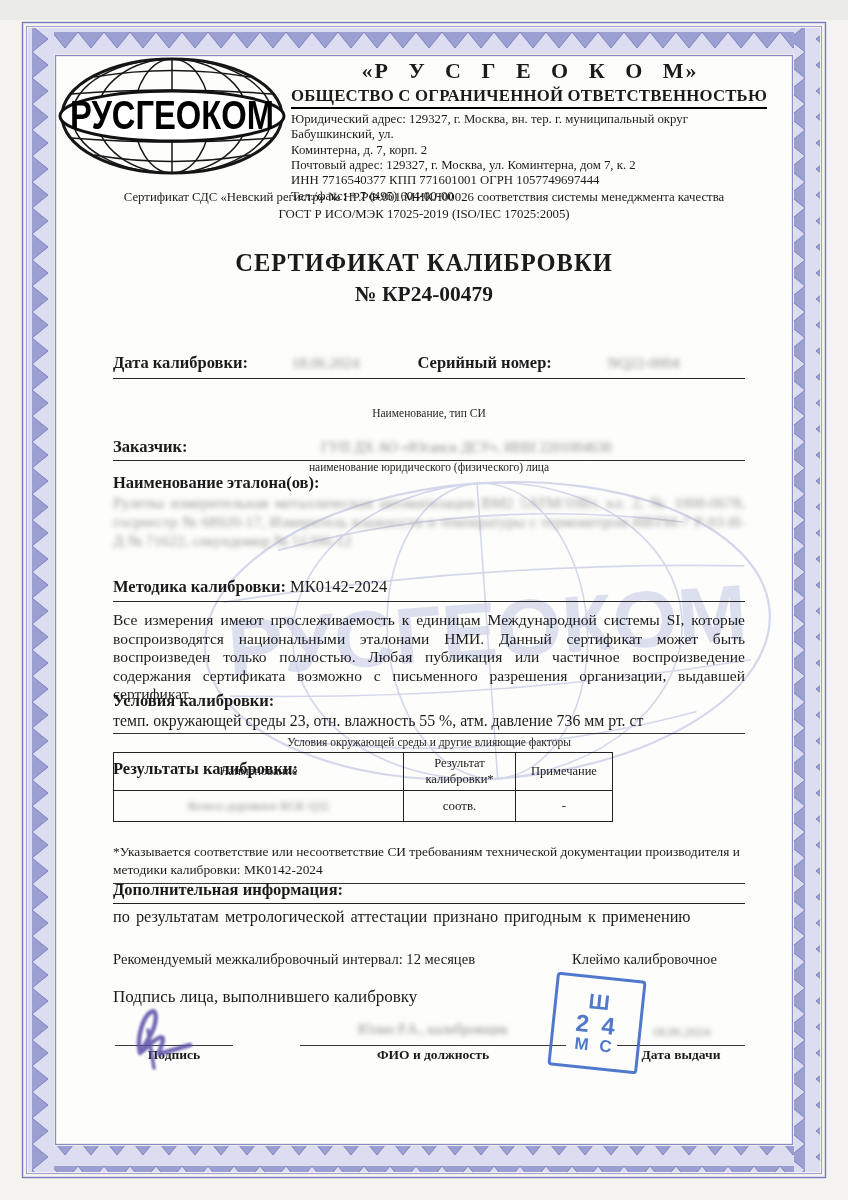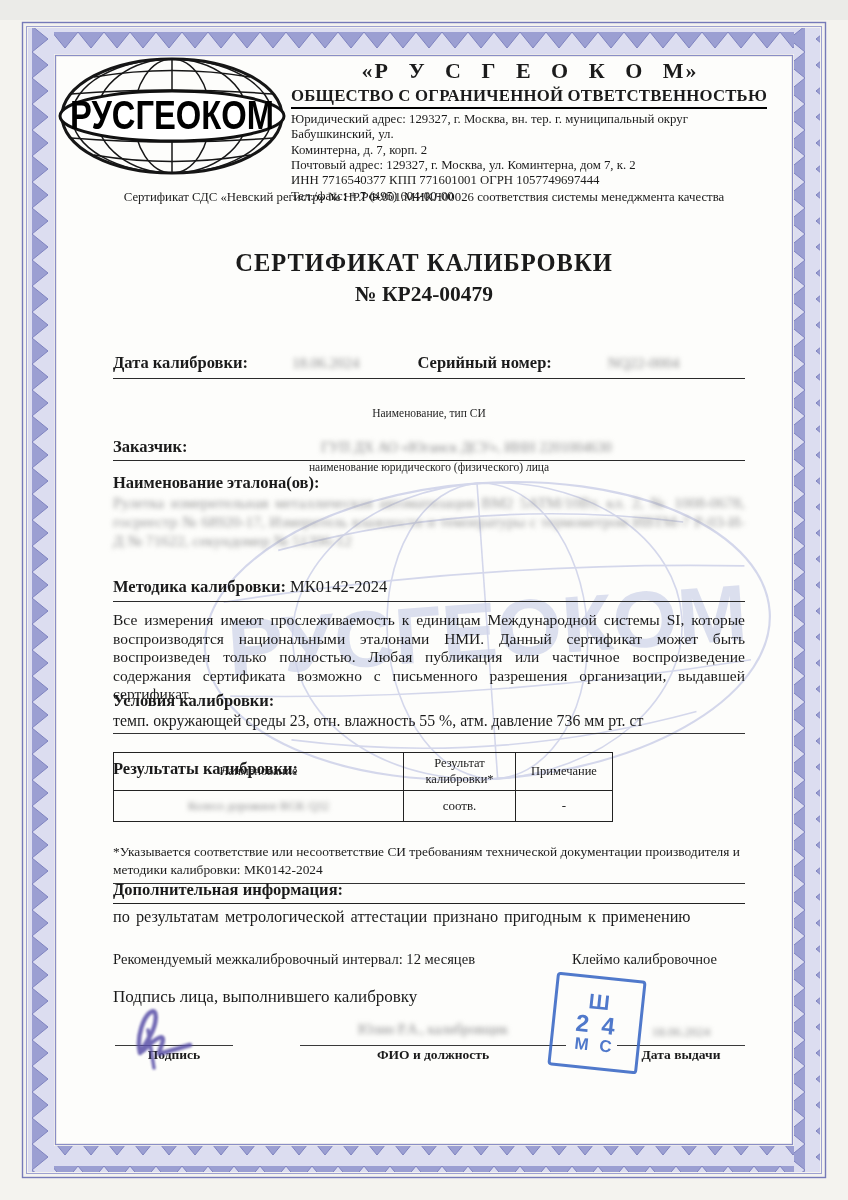--- a/index.html
+++ b/index.html
@@ -143,20 +143,21 @@
       <div>Юридический адрес: 129327, г. Москва, вн. тер. г. муниципальный округ Бабушкинский, ул.</div>
       <div>Коминтерна, д. 7, корп. 2</div>
       <div>Почтовый адрес: 129327, г. Москва, ул. Коминтерна, дом 7, к. 2</div>
       <div>ИНН 7716540377 КПП 771601001 ОГРН 1057749697444</div>
       <div>Тел./факс: + 7 (495) 604-00-00</div>
     </div>
   </div>
 
   <div class="el" id="accred">
     <div>Сертификат СДС «Невский регистр» № НР.РФ.001.МИКЛ00026 соответствия системы менеджмента качества</div>
+    <div>ГОСТ Р ИСО/МЭК 17025-2019 (ISO/IEC 17025:2005)</div>
   </div>
 
   <div class="el" id="title">
     <div class="t1">СЕРТИФИКАТ КАЛИБРОВКИ</div>
     <div class="t2">№ КР24-00479</div>
   </div>
 
   <div class="el rule" id="row-date">
     <span class="lbl">Дата калибровки:</span>
     <span class="v1 blur">18.06.2024</span>
@@ -176,20 +177,21 @@
   <div class="el blur-lite" id="etalon-p">Рулетка измерительная металлическая автоматизация ВМ2 5АТМ/10Вт, кл. 2, № 1008-0678, госреестр № 68920-17, Измеритель влажности и температуры с термометром ИВТМ-7 Р-03-И-Д № 71622, секундомер № 51396-12</div>
 
   <div class="el rule" id="method-row">
     <span class="lbl">Методика калибровки:</span>
     <span>МК0142-2024</span>
   </div>
   <div class="el" id="method-p">Все измерения имеют прослеживаемость к единицам Международной системы SI, которые воспроизводятся национальными эталонами НМИ. Данный сертификат может быть воспроизведен только полностью. Любая публикация или частичное воспроизведение содержания сертификата возможно с письменного разрешения организации, выдавшей сертификат.</div>
 
   <div class="el lbl" id="cond-h">Условия калибровки:</div>
   <div class="el" id="cond-v">темп. окружающей среды 23, отн. влажность 55 %, атм. давление 736 мм рт. ст</div>
+  <div class="el cap" id="cap-cond">Условия окружающей среды и другие влияющие факторы</div>
 
   <div class="el lbl" id="res-h">Результаты калибровки:</div>
   <div class="el" id="res-table">
     <table>
       <tbody>
           <tr>
         <th style="width:281px">Наименование</th>
         <th style="width:103px">Результат калибровки*</th>
         <th style="width:88px">Примечание</th>
       </tr>

